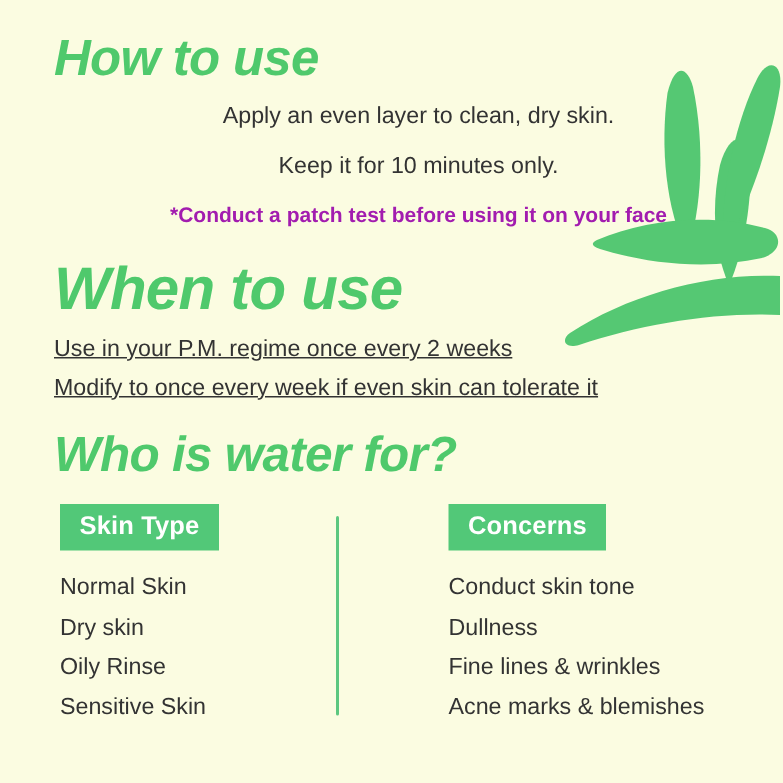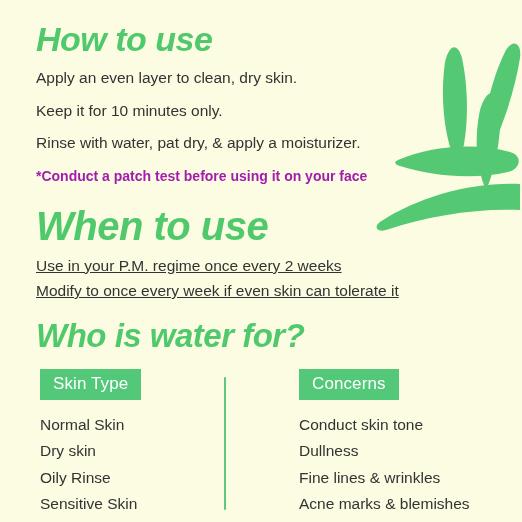--- a/index.html
+++ b/index.html
@@ -51,21 +51,21 @@
     font-size: 15.5px;
     line-height: 1.0;
     white-space: nowrap;
   }
   .note-line {
     color: #a21caf;
     font-size: 14px;
     font-weight: bold;
     white-space: nowrap;
   }
-  .sec-how-lines { margin-top: 14px; }
+  .sec-how-lines { margin-top: 14px; text-align: center; }
   .sec-how-lines .body-line { margin-bottom: 17px; }
   .sec-how-lines .note-line { margin-bottom: 0; }
 
   .sec-when { margin-top: 22px; }
   .sec-when-lines { margin-top: 12px; }
   .sec-when-lines .body-line { margin-bottom: 10px; text-decoration: underline; }
 
   .sec-who { margin-top: 20px; }
 
   .columns {
@@ -83,21 +83,21 @@
     width: 2px;
     height: 133px;
     background: #5cc77f;
     border-radius: 1px;
   }
 
   .badge {
     display: inline-block;
     background: #52c878;
     color: #ffffff;
-    font-weight: normal;
+    font-weight: bold;
     font-size: 17px;
     padding: 5px 13px 6px 13px;
     letter-spacing: 0.1px;
     white-space: nowrap;
   }
   .list {
     list-style: none;
     margin: 17px 0 0 0;
     padding: 0;
   }
@@ -122,21 +122,20 @@
     <path d="M18 222 C58 196, 110 182, 158 184 L158 210 C114 208, 66 216, 24 230 C14 233, 12 226, 18 222 Z" fill="#55c873"></path>
   </svg>
 
   <div class="content">
 
     <section>
       <h2 class="heading heading-how">How to use</h2>
       <div class="sec-how-lines">
         <div class="body-line">Apply an even layer to clean, dry skin.</div>
         <div class="body-line">Keep it for 10 minutes only.</div>
-        <div class="body-line">Rinse with water, pat dry, &amp; apply a moisturizer.</div>
         <div class="note-line">*Conduct a patch test before using it on your face</div>
       </div>
     </section>
 
     <section class="sec-when">
       <h2 class="heading heading-when">When to use</h2>
       <div class="sec-when-lines">
         <div class="body-line">Use in your P.M. regime once every 2 weeks</div>
         <div class="body-line">Modify to once every week if even skin can tolerate it</div>
       </div>

